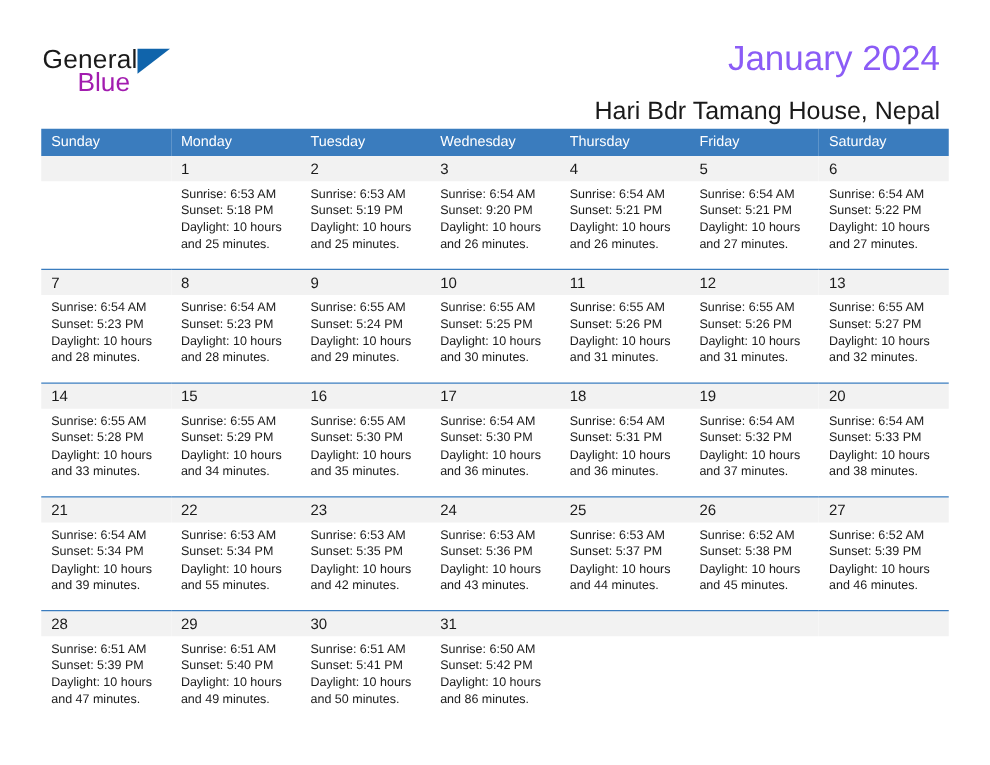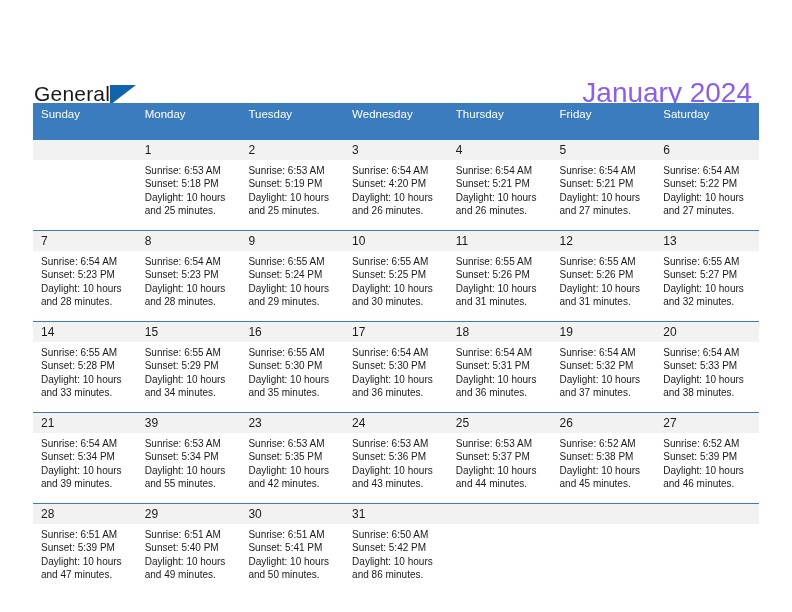--- a/index.html
+++ b/index.html
@@ -20,21 +20,20 @@
     height: 612px;
     box-sizing: border-box;
   }
 
   
   .top {
     position: absolute;
     left: 0; top: 0;
     width: 792px;
     height: 103px;
-    margin-top: 46px;
   }
   .logo {
     position: absolute;
     left: 34px;
     top: 36px;
     width: 210px;
     height: 50px;
   }
   .logo-general {
     position: absolute;
@@ -90,21 +89,21 @@
     width: 726px;
     border-collapse: collapse;
     table-layout: fixed;
   }
   .calendar th {
     background: #3a7cbe;
     color: #ffffff;
     font-size: 11.5px;
     font-weight: normal;
     text-align: left;
-    padding: 5px 0 20px 8px;
+    padding: 5px 0 5px 8px;
     height: 11px;
     border: none;
   }
   .calendar td {
     vertical-align: top;
     padding: 0;
     border-top: 1px solid #3a7cbe;
     height: 90px;
     background: #ffffff;
   }
@@ -185,21 +184,21 @@
             <div>Sunrise: 6:53 AM</div>
             <div>Sunset: 5:19 PM</div>
             <div>Daylight: 10 hours</div>
             <div>and 25 minutes.</div>
           </div>
         </td>
         <td>
           <div class="daynum">3</div>
           <div class="info">
             <div>Sunrise: 6:54 AM</div>
-            <div>Sunset: 4:20 PM</div>
+            <div>Sunset: 9:20 PM</div>
             <div>Daylight: 10 hours</div>
             <div>and 26 minutes.</div>
           </div>
         </td>
         <td>
           <div class="daynum">4</div>
           <div class="info">
             <div>Sunrise: 6:54 AM</div>
             <div>Sunset: 5:21 PM</div>
             <div>Daylight: 10 hours</div>
@@ -362,21 +361,21 @@
         <td>
           <div class="daynum">21</div>
           <div class="info">
             <div>Sunrise: 6:54 AM</div>
             <div>Sunset: 5:34 PM</div>
             <div>Daylight: 10 hours</div>
             <div>and 39 minutes.</div>
           </div>
         </td>
         <td>
-          <div class="daynum">39</div>
+          <div class="daynum">22</div>
           <div class="info">
             <div>Sunrise: 6:53 AM</div>
             <div>Sunset: 5:34 PM</div>
             <div>Daylight: 10 hours</div>
             <div>and 55 minutes.</div>
           </div>
         </td>
         <td>
           <div class="daynum">23</div>
           <div class="info">

